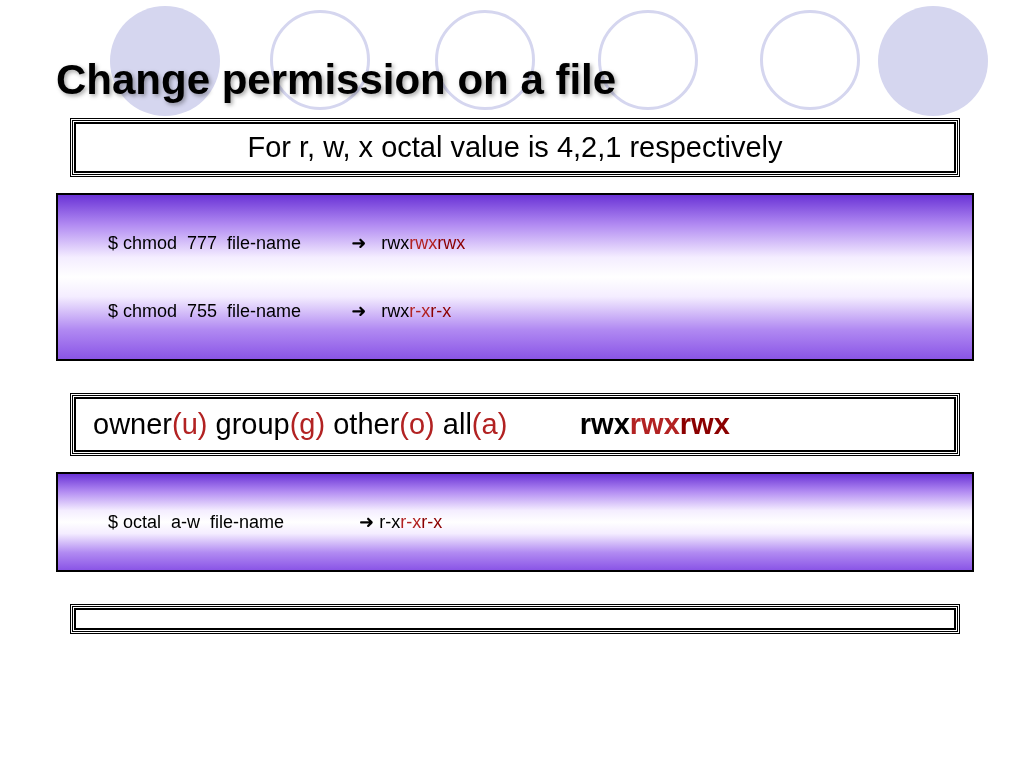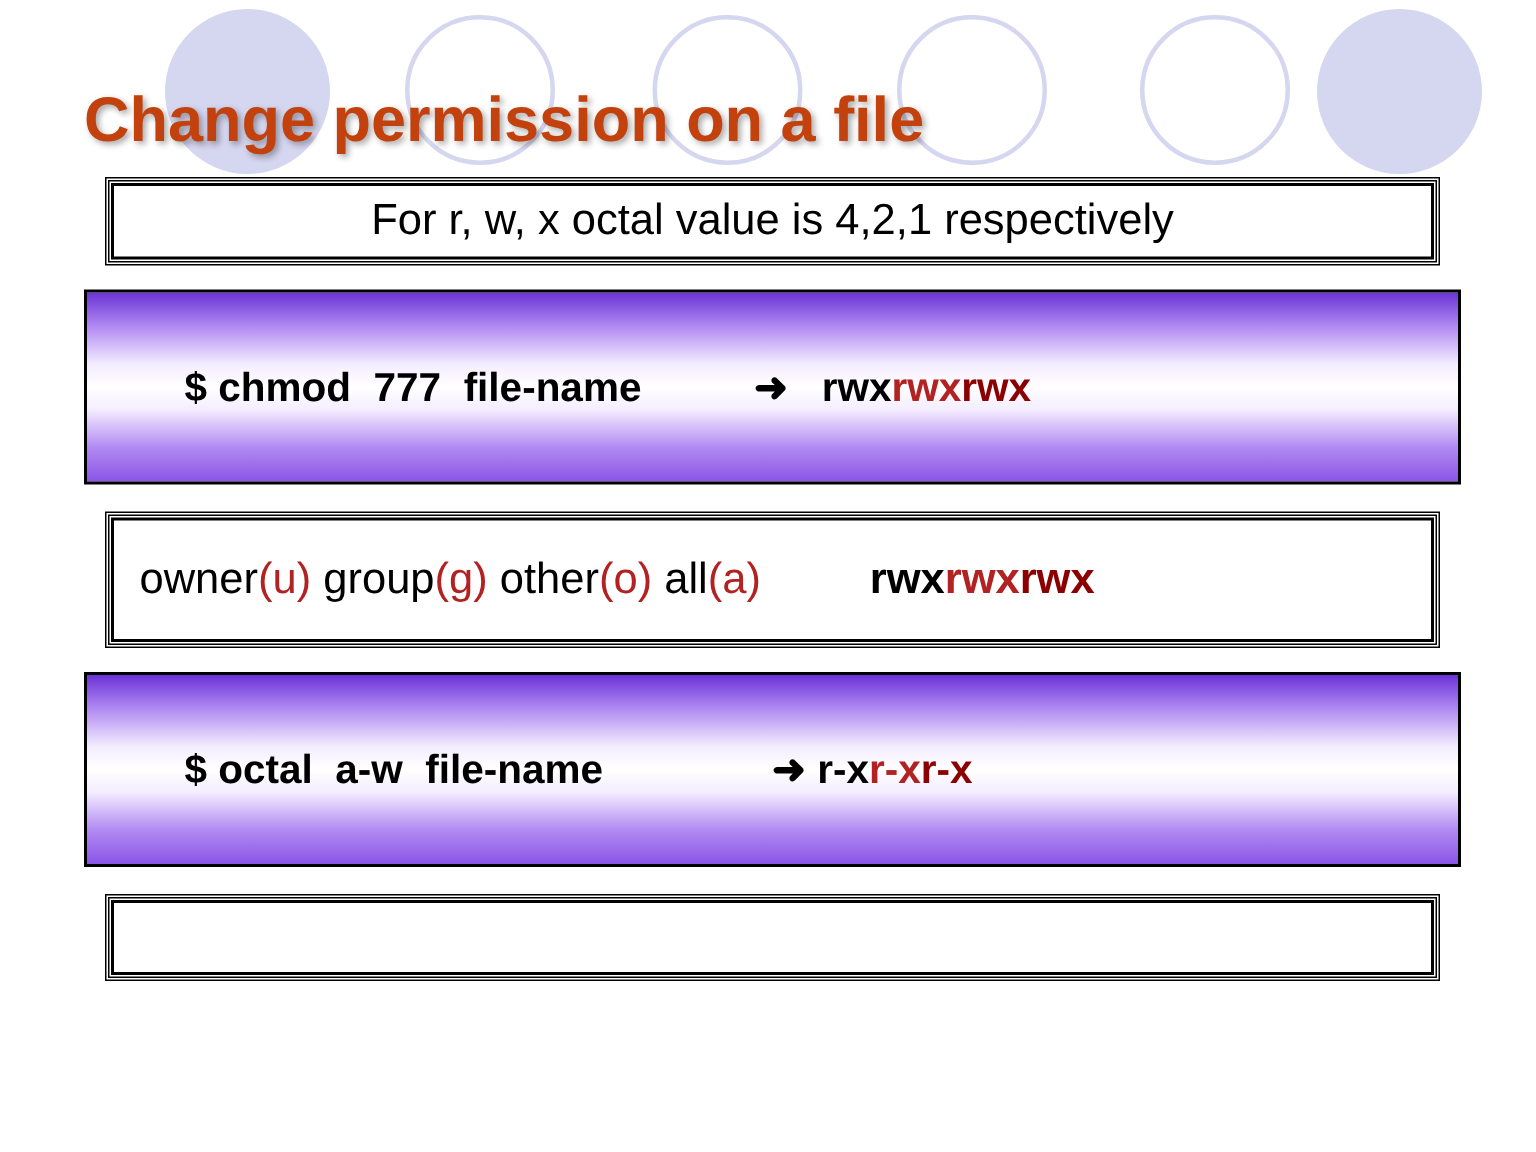--- a/index.html
+++ b/index.html
@@ -30,43 +30,43 @@
   .c6 { left: 878px; }
 
   .slide {
     position: relative;
     z-index: 1;
     padding: 56px 50px 0 56px;
   }
   .title {
     font-size: 42px;
     font-weight: bold;
-    color: #c2410c;
+    color: #000000;
     text-shadow: 2px 2px 4px rgba(0,0,0,0.35);
     margin-bottom: 14px;
   }
   .framed-white {
     border: 3px double #000;
     outline: 2px solid #000;
     outline-offset: -6px;
     background: #fff;
     padding: 10px 28px;
     margin: 0 14px 16px 14px;
     font-size: 29px;
     color: #000;
     text-align: center;
   }
-  .framed-white.left { text-align: left; padding: 26px 20px; }
+  .framed-white.left { text-align: left; padding: 12px 20px; }
   .purple-box {
     border: 2px solid #000;
     background: linear-gradient(180deg, #6a33d6 0%, #b18af2 18%, #f4edff 38%, #ffffff 50%, #f4edff 62%, #b18af2 82%, #8a55e6 100%);
-    margin: 0 0 18px 0;
+    margin: 0 0 32px 0;
     padding: 12px 20px;
-    font-size: 27px;
-    font-weight: bold;
+    font-size: 18px;
+    font-weight: normal;
     color: #000;
   }
   .purple-box .line { margin: 4px 0; white-space: pre; }
   .arrow { font-family: Arial; }
   .red { color: #b22222; }
   .dred { color: #8b0000; }
   .blk { color: #000; }
   .legend { font-weight: normal; }
   .legend .label { color: #000; }
   .legend .paren { color: #b22222; }
@@ -87,20 +87,23 @@
 <div class="slide">
 
   <div class="title">Change permission on a file</div>
 
   <div class="framed-white">For r, w, x octal value is 4,2,1 respectively</div>
 
   <div class="purple-box">
     <div class="line">
       <span>$ chmod  777  file-name</span><span>          </span><span class="arrow">➜</span><span>   </span><span class="blk">rwx</span><span class="red">rwx</span><span class="dred">rwx</span>
     </div>
+    <div class="line">
+      <span>$ chmod  755  file-name</span><span>          </span><span class="arrow">➜</span><span>   </span><span class="blk">rwx</span><span class="red">r-x</span><span class="dred">r-x</span>
+    </div>
   </div>
 
   <div class="framed-white left">
     <span class="legend">
       <span class="label">owner</span><span class="paren">(u)</span><span>  </span><span class="label">group</span><span class="paren">(g)</span><span>  </span><span class="label">other</span><span class="paren">(o)</span><span>  </span><span class="label">all</span><span class="paren">(a)</span>
     </span>
     <span class="perm-block">        <span class="blk">rwx</span><span class="red">rwx</span><span class="dred">rwx</span></span>
   </div>
 
   <div class="purple-box">

